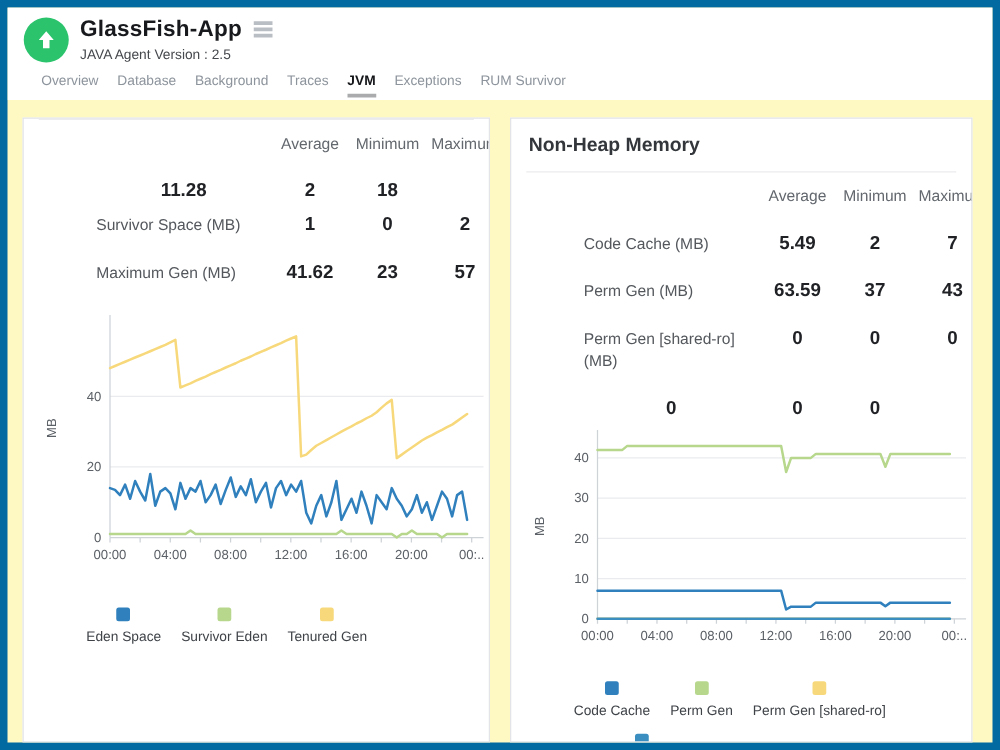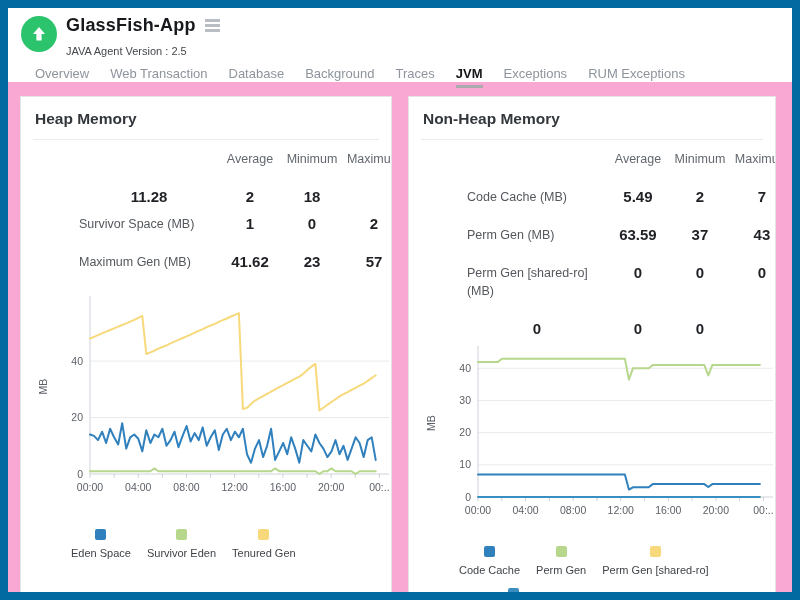--- a/index.html
+++ b/index.html
@@ -1,30 +1,30 @@
 <!DOCTYPE html>
 <html><head>
 <meta charset="utf-8">
 <style>
   * { margin:0; padding:0; box-sizing:border-box; }
   html,body { width:800px; height:600px; }
   body { font-family:"Liberation Sans", sans-serif; background:#fff; }
-  .frame { width:800px; height:600px; border:8px solid #0369a1; background:#f9a8d4; overflow:hidden; }
+  .frame { width:800px; height:600px; border:6px solid #0369a1; background:#fef9c3; overflow:hidden; }
 
   
   .header { background:#fff; height:74px; padding:7px 0 0 13px; }
   .app-row { display:flex; align-items:flex-start; }
   .app-icon { width:36px; height:36px; border-radius:50%; background:#2bc46d; display:flex; align-items:center; justify-content:center; flex:0 0 auto; margin-top:1px; }
   .title-col { margin-left:9px; }
   .title-line { display:flex; align-items:center; }
   .app-title { font-size:18px; font-weight:700; color:#17191c; letter-spacing:.2px; }
   .menu-icon { margin-left:7px; display:inline-flex; flex-direction:column; gap:2.5px; cursor:pointer; padding:2px; }
   .menu-icon i { width:15px; height:2.5px; background:#b9bec4; display:block; }
-  .subtitle { font-size:11px; color:#45484c; margin-top:9px; }
-  .tabs { display:flex; gap:21px; padding:9px 0 4px 14px; font-size:13px; color:#8d949c; }
+  .subtitle { font-size:11px; color:#45484c; margin-top:4px; }
+  .tabs { display:flex; gap:15px; padding:9px 0 4px 14px; font-size:11px; color:#8d949c; }
   .tab { cursor:pointer; padding-bottom:4px; border-bottom:3px solid transparent; white-space:nowrap; }
   .tab.active { color:#131518; font-weight:700; border-bottom-color:#a9abad; }
 
   
   .main { display:flex; gap:16px; padding:14px 16px 0 12px; }
   .card { background:#fff; border:1px solid #e2e4e7; height:500px; padding:0 12px; overflow:hidden; }
   .card.left { width:380px; }
   .card.right { width:376px; }
   .card-title { font-size:15.5px; font-weight:700; color:#33373b; padding:13px 0 11px 2px; }
   .divider { border-top:1px solid #ececee; }
@@ -67,34 +67,32 @@
               <i></i>
               <i></i>
               <i></i>
             </span>
         </div>
         <div class="subtitle">JAVA Agent Version : 2.5</div>
       </div>
     </div>
     <nav class="tabs">
         <span class="tab">Overview</span>
-        <span class="tab">Web Transaction</span>
         <span class="tab">Database</span>
         <span class="tab">Background</span>
         <span class="tab">Traces</span>
         <span class="tab active">JVM</span>
         <span class="tab">Exceptions</span>
-        <span class="tab">RUM Exceptions</span>
+        <span class="tab">RUM Survivor</span>
       </nav>
   </header>
 
   <main class="main">
 
     <section class="card left">
-      <div class="card-title">Heap Memory</div>
       <div class="divider"></div>
       <div class="mtable">
           <div class="trow thead">
             <span class="th"></span>
             <span class="th">Average</span>
             <span class="th">Minimum</span>
             <span class="th">Maximum</span>
           </div>
           <div class="trow">
             <span class="tval">11.28</span>

